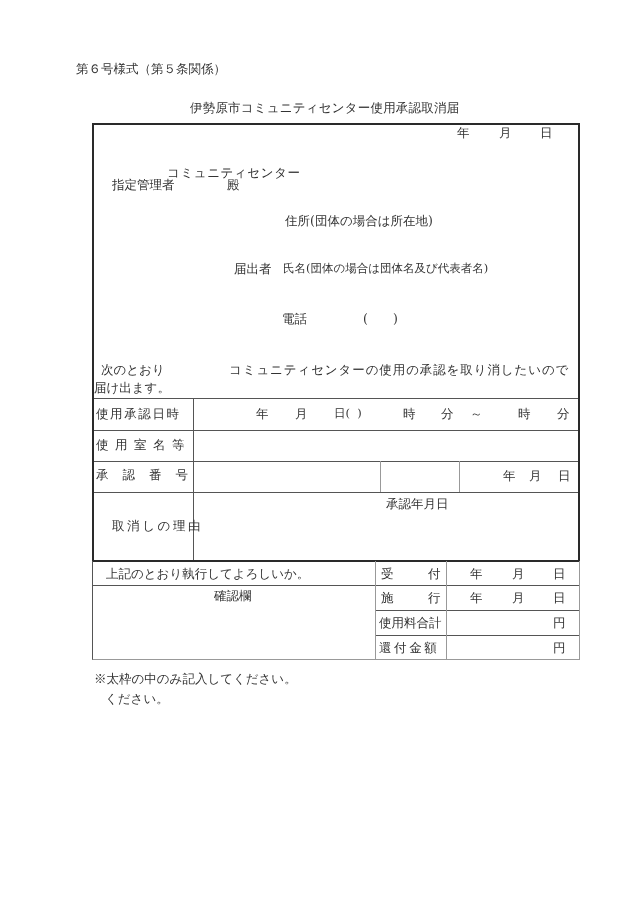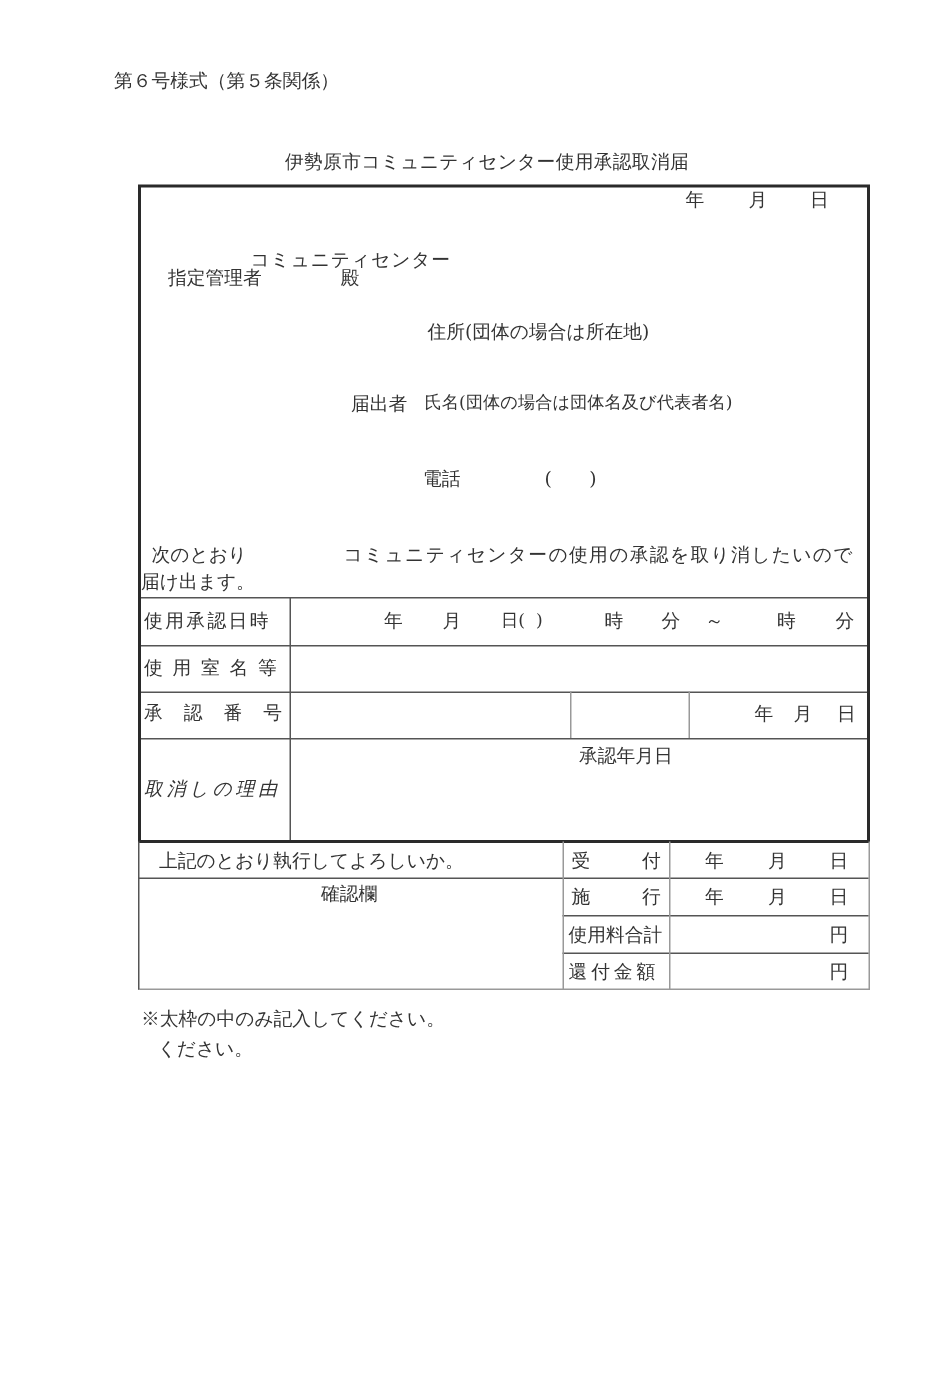--- a/index.html
+++ b/index.html
@@ -2,21 +2,21 @@
 <html><head>
 <meta charset="utf-8">
 <style>
   html, body { margin: 0; padding: 0; background: #ffffff; }
   body {
     width: 630px; height: 915px; position: relative; overflow: hidden;
     font-family: "DejaVu Serif", "Liberation Serif", serif;
     color: #333333; font-size: 12.5px;
   }
   .abs { position: absolute; white-space: nowrap; line-height: 1; }
-  .form-number { left: 76px; top: 48px; font-size: 12.5px; }
+  .form-number { left: 76px; top: 63px; font-size: 12.5px; }
   .form-title { left: 190px; top: 102px; font-size: 12.5px; letter-spacing: 0.2px; }
 
   .outer-box {
     position: absolute; left: 92px; top: 123px; width: 484px; height: 435px;
     border: 2.5px solid #2a2a2a; box-sizing: content-box;
   }
   .hline { position: absolute; height: 0; border-top: 1px solid #555; }
   .vline { position: absolute; width: 0; border-left: 1px solid #555; }
   .vline.light { border-left: 1.5px solid #999; }
 
@@ -77,21 +77,21 @@
 <div class="cell-text spread" style="left:96px;top:439px;letter-spacing:6.5px;">使用室名等</div>
 <div class="cell-text" style="left:196px;top:431px;width:380px;height:29px;"></div>
 
 <div class="cell-text" style="left:96px;top:470px;letter-spacing:14px;font-family:Liberation Mono, monospace;">承認番号</div>
 <div class="cell-text" style="left:196px;top:462px;width:182px;height:29px;"></div>
 <div class="cell-text" style="left:386px;top:470px;margin-top:28px;">承認年月日</div>
 <div class="cell-text" style="left:503px;top:470px;">年</div>
 <div class="cell-text" style="left:529px;top:470px;">月</div>
 <div class="cell-text" style="left:558px;top:470px;">日</div>
 
-<div class="cell-text" style="left:96px;top:520px;letter-spacing:2.6px;font-style:italic;">取消しの理由</div>
+<div class="cell-text" style="left:112px;top:520px;letter-spacing:2.6px;">取消しの理由</div>
 <div class="cell-text" style="left:196px;top:494px;width:380px;height:64px;"></div>
 
 <div class="lower-box"></div>
 <div class="hline" style="left:92px;top:585px;width:487px;"></div>
 <div class="hline" style="left:375px;top:610px;width:204px;"></div>
 <div class="hline" style="left:375px;top:635px;width:204px;"></div>
 <div class="vline light" style="left:375px;top:561px;height:99px;"></div>
 <div class="vline light" style="left:446px;top:561px;height:99px;"></div>
 
 <div class="cell-text" style="left:106px;top:568px;">上記のとおり執行してよろしいか。</div>

